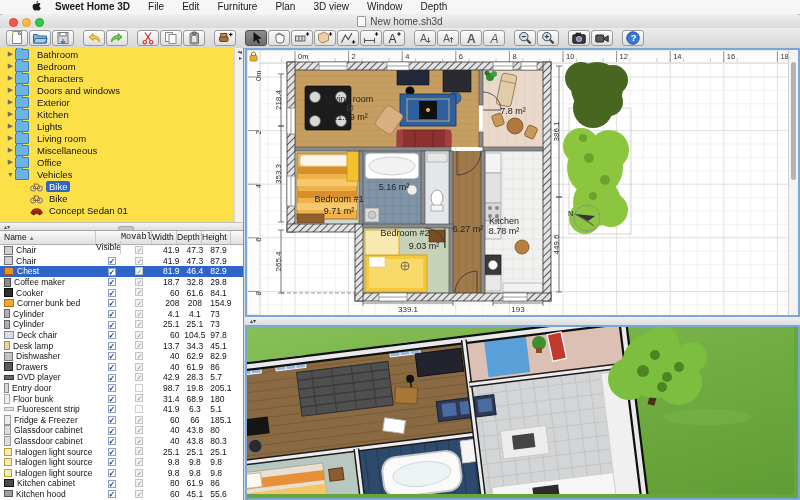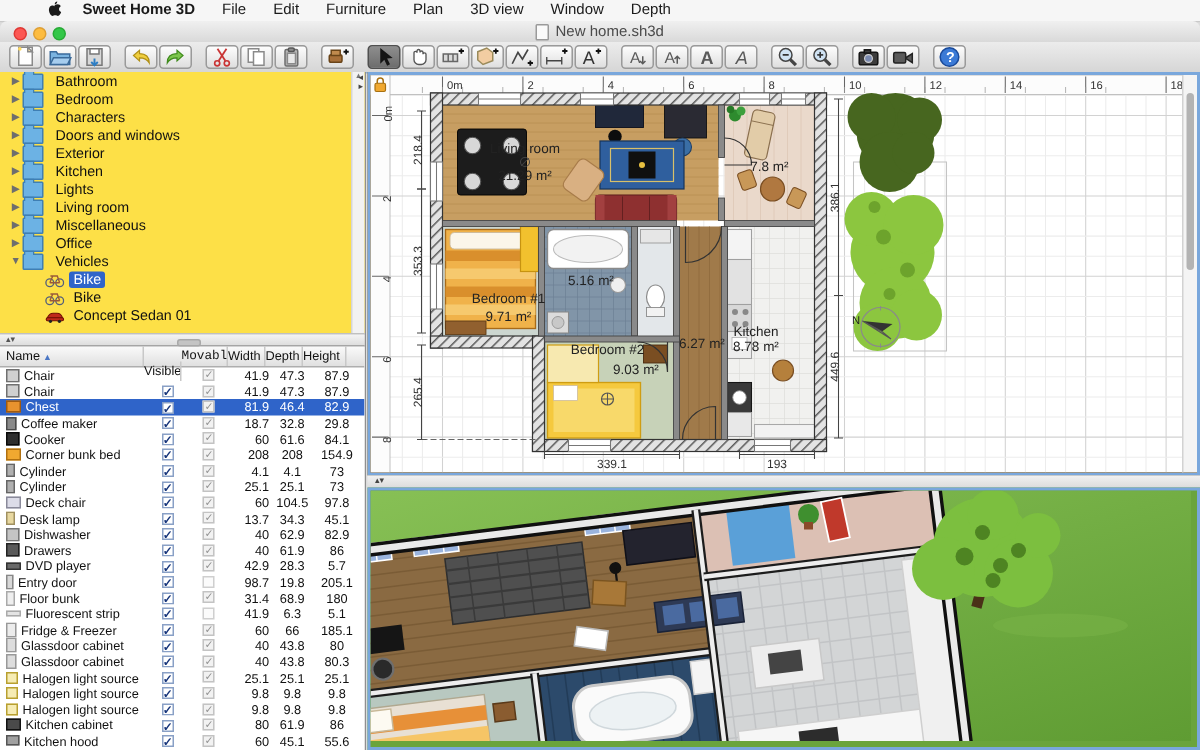--- a/index.html
+++ b/index.html
@@ -59,21 +59,21 @@
   #furniture-table{flex:1;overflow:hidden;font-size:8.5px;color:#111;background:#fff;}
   .ft-header{display:flex;height:13px;align-items:center;
              background:linear-gradient(#fafafa,#e0e0e0);border-bottom:1px solid #aeaeae;}
   .ft-header .cell{border-right:1px solid #c8c8c8;height:13px;line-height:13px;box-sizing:border-box;}
   .cell{overflow:hidden;white-space:nowrap;}
   .c-name{width:96px;padding-left:4px;}
   .c-vis{width:25px;text-align:center;margin-top:20px;}
   .c-mov{width:31px;text-align:center;font-family:Liberation Mono, monospace;}
   .c-w{width:25px;text-align:right;padding-right:3px;}
   .c-d{width:25px;text-align:center;padding-right:3px;}
-  .c-h{width:29px;text-align:center;padding-right:4px;}
+  .c-h{width:29px;text-align:left;padding-right:4px;}
   .ft-row{display:flex;height:10.6px;align-items:center;}
   .ft-row.selected{background:#2f64c9;color:#fff;}
   .ft-row .c-name{display:flex;align-items:center;gap:3px;}
   .mini-icon{display:inline-block;flex:0 0 auto;}
   .cb{display:inline-block;width:8px;height:8px;box-sizing:border-box;font-size:8px;
       line-height:7px;text-align:center;vertical-align:middle;}
   .cb-v{background:#fff;border:1px solid #89a0c6;color:#16347a;font-weight:bold;}
   .cb-m{background:#f2f2f2;border:1px solid #c3c3c3;color:#8f8f8f;}
   .cb-off{background:#fbfbfb;border:1px solid #cfcfcf;color:transparent;}
   .sort-arrow{font-size:6px;color:#4a76c4;margin-left:2px;}

